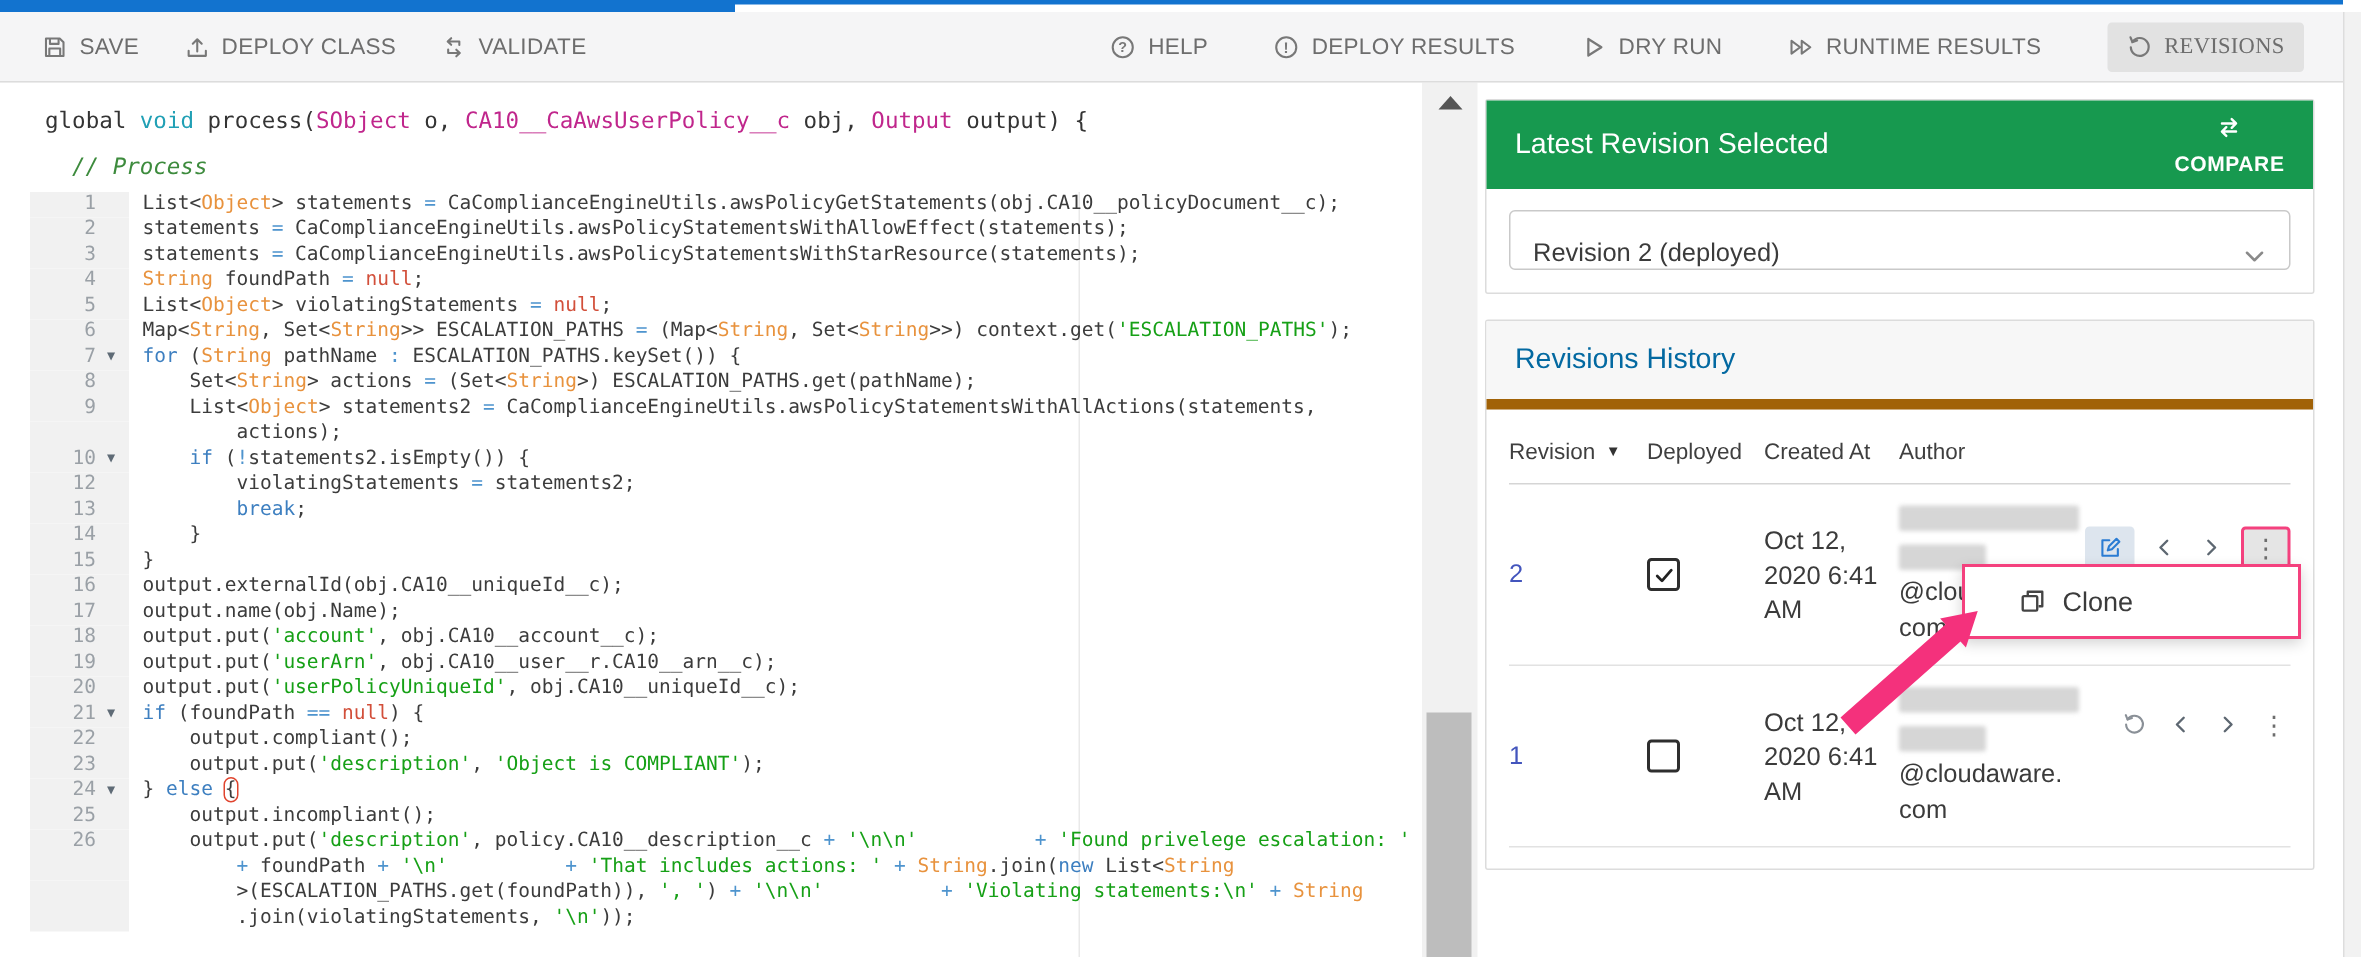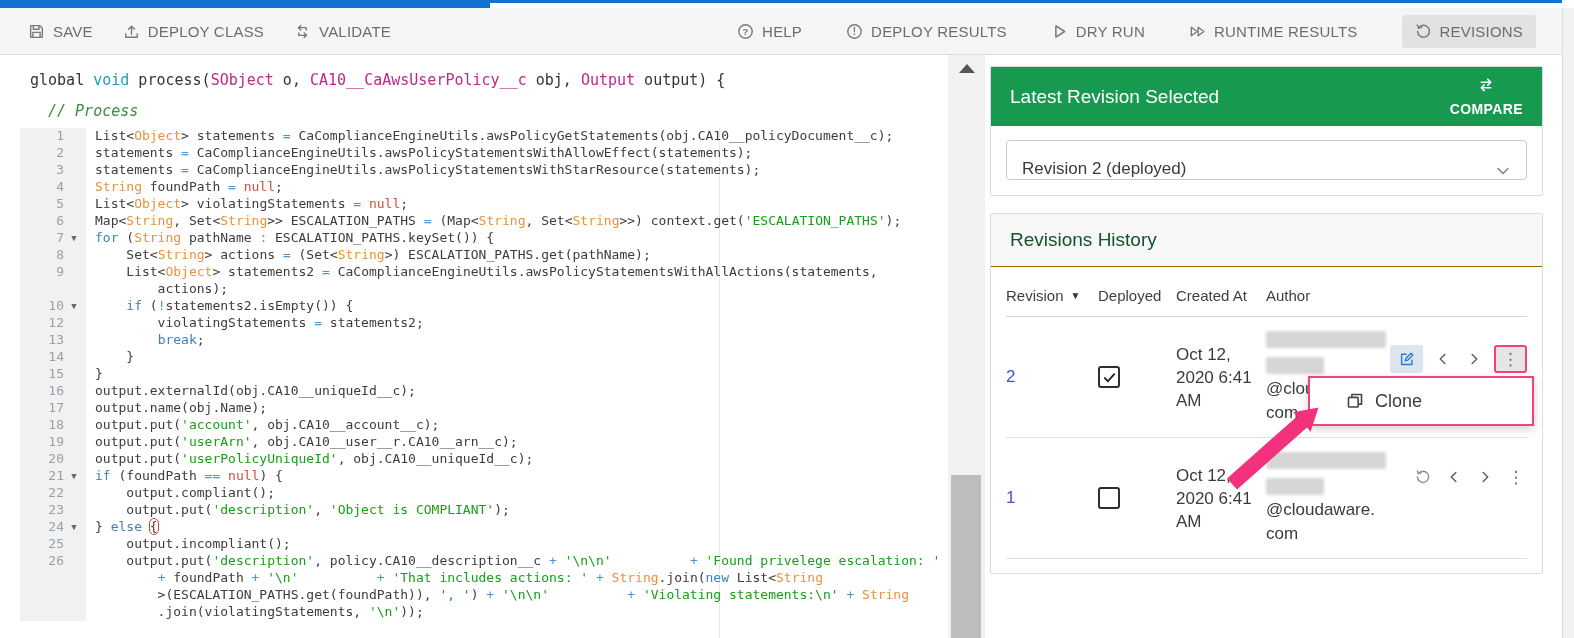--- a/index.html
+++ b/index.html
@@ -11,21 +11,21 @@
   #progress-thin  { position:absolute; left:490px; right:12px; top:0; height:3px; background:#1273cf; z-index:5;}
 
   
   #toolbar { position:absolute; left:0; right:12px; top:8px; height:47px; background:#f5f5f6;
              border-bottom:1px solid #dcdcdc; display:flex; align-items:center; padding:0 26px 0 28px; z-index:4;}
   #tb-left { display:flex; gap:30px; align-items:center;}
   #tb-right{ margin-left:auto; display:flex; gap:44px; align-items:center;}
   .tb-btn { display:flex; align-items:center; gap:8px; color:#6d6d6d; font-size:15px; letter-spacing:.2px;
             cursor:pointer; white-space:nowrap;}
   .tb-btn .ticon { display:inline-flex; width:17px; height:17px; color:#787878;}
-  .tb-btn.active { background:#e2e2e2; border-radius:3px; padding:8px 13px;}
+  .tb-btn.active { background:#e2e2e2; border-radius:3px; padding:8px 13px;font-family:Liberation Serif, serif;}
 
   
   #page-scrollbar { position:absolute; right:0; top:8px; bottom:0; width:12px; background:#f2f2f2;
                     border-left:1px solid #ddd; z-index:3;}
 
   
   #editor { position:absolute; left:0; top:55px; width:948px; bottom:0; background:#fff; overflow:hidden;}
   #sig { position:absolute; left:30px; top:16px; font:15px "DejaVu Sans Mono", monospace; color:#343434; white-space:pre;}
   #sig-comment { position:absolute; left:48px; top:47px; font:italic 15px "DejaVu Sans Mono", monospace; color:#3d8b3d;}
   #code { position:absolute; left:20px; top:73px; right:0;}
@@ -56,21 +56,21 @@
             padding:0 19px; color:#fff;}
   #banner-title { font-size:19px; }
   #compare-btn { display:flex; align-items:center; gap:8px; font-size:14px; font-weight:bold; letter-spacing:.4px; cursor:pointer;flex-direction:column;}
   #compare-btn .ticon{ width:16px; height:16px; display:inline-flex;}
   #card1-body { padding:14px 15px 15px;}
   #rev-select { height:40px; border:1px solid #c9c9c9; border-radius:4px; display:flex; align-items:flex-end;
                 justify-content:space-between; padding:0 15px; font-size:17px; color:#3b3b3b; cursor:pointer;}
   #rev-select .ticon{ width:16px; height:16px; color:#8a8a8a; display:inline-flex;}
 
   #card2 { margin-top:17px;}
-  #card2-header { background:#f7f7f7; border-bottom:1px solid #a16207; padding:15px 19px; font-size:19px; color:#14532d;}
+  #card2-header { background:#f7f7f7; border-bottom:7px solid #a16207; padding:15px 19px; font-size:19px; color:#0369a1;}
   #hist-table { padding:0 15px 14px;}
   .trow { display:grid; grid-template-columns:92px 78px 90px 1fr; align-items:center;}
   #thead { padding:20px 0 12px; border-bottom:1px solid #d5d5d5; font-size:15px; color:#3f3f3f;}
   .th { display:flex; align-items:center; gap:7px;}
   .sort-caret { font-size:10px; color:#333;}
   .rrow { min-height:93px; border-bottom:1px solid #e2e2e2; padding:12px 0; font-size:17px; color:#3b3b3b;}
   .rev-link { color:#4355bd; text-decoration:none; cursor:pointer;}
   .cbx { width:22px; height:22px; border:2px solid #2e2e2e; border-radius:3px; display:flex; align-items:center;
          justify-content:center; cursor:pointer; background:#fff;}
   .date-cell { line-height:23px;}

